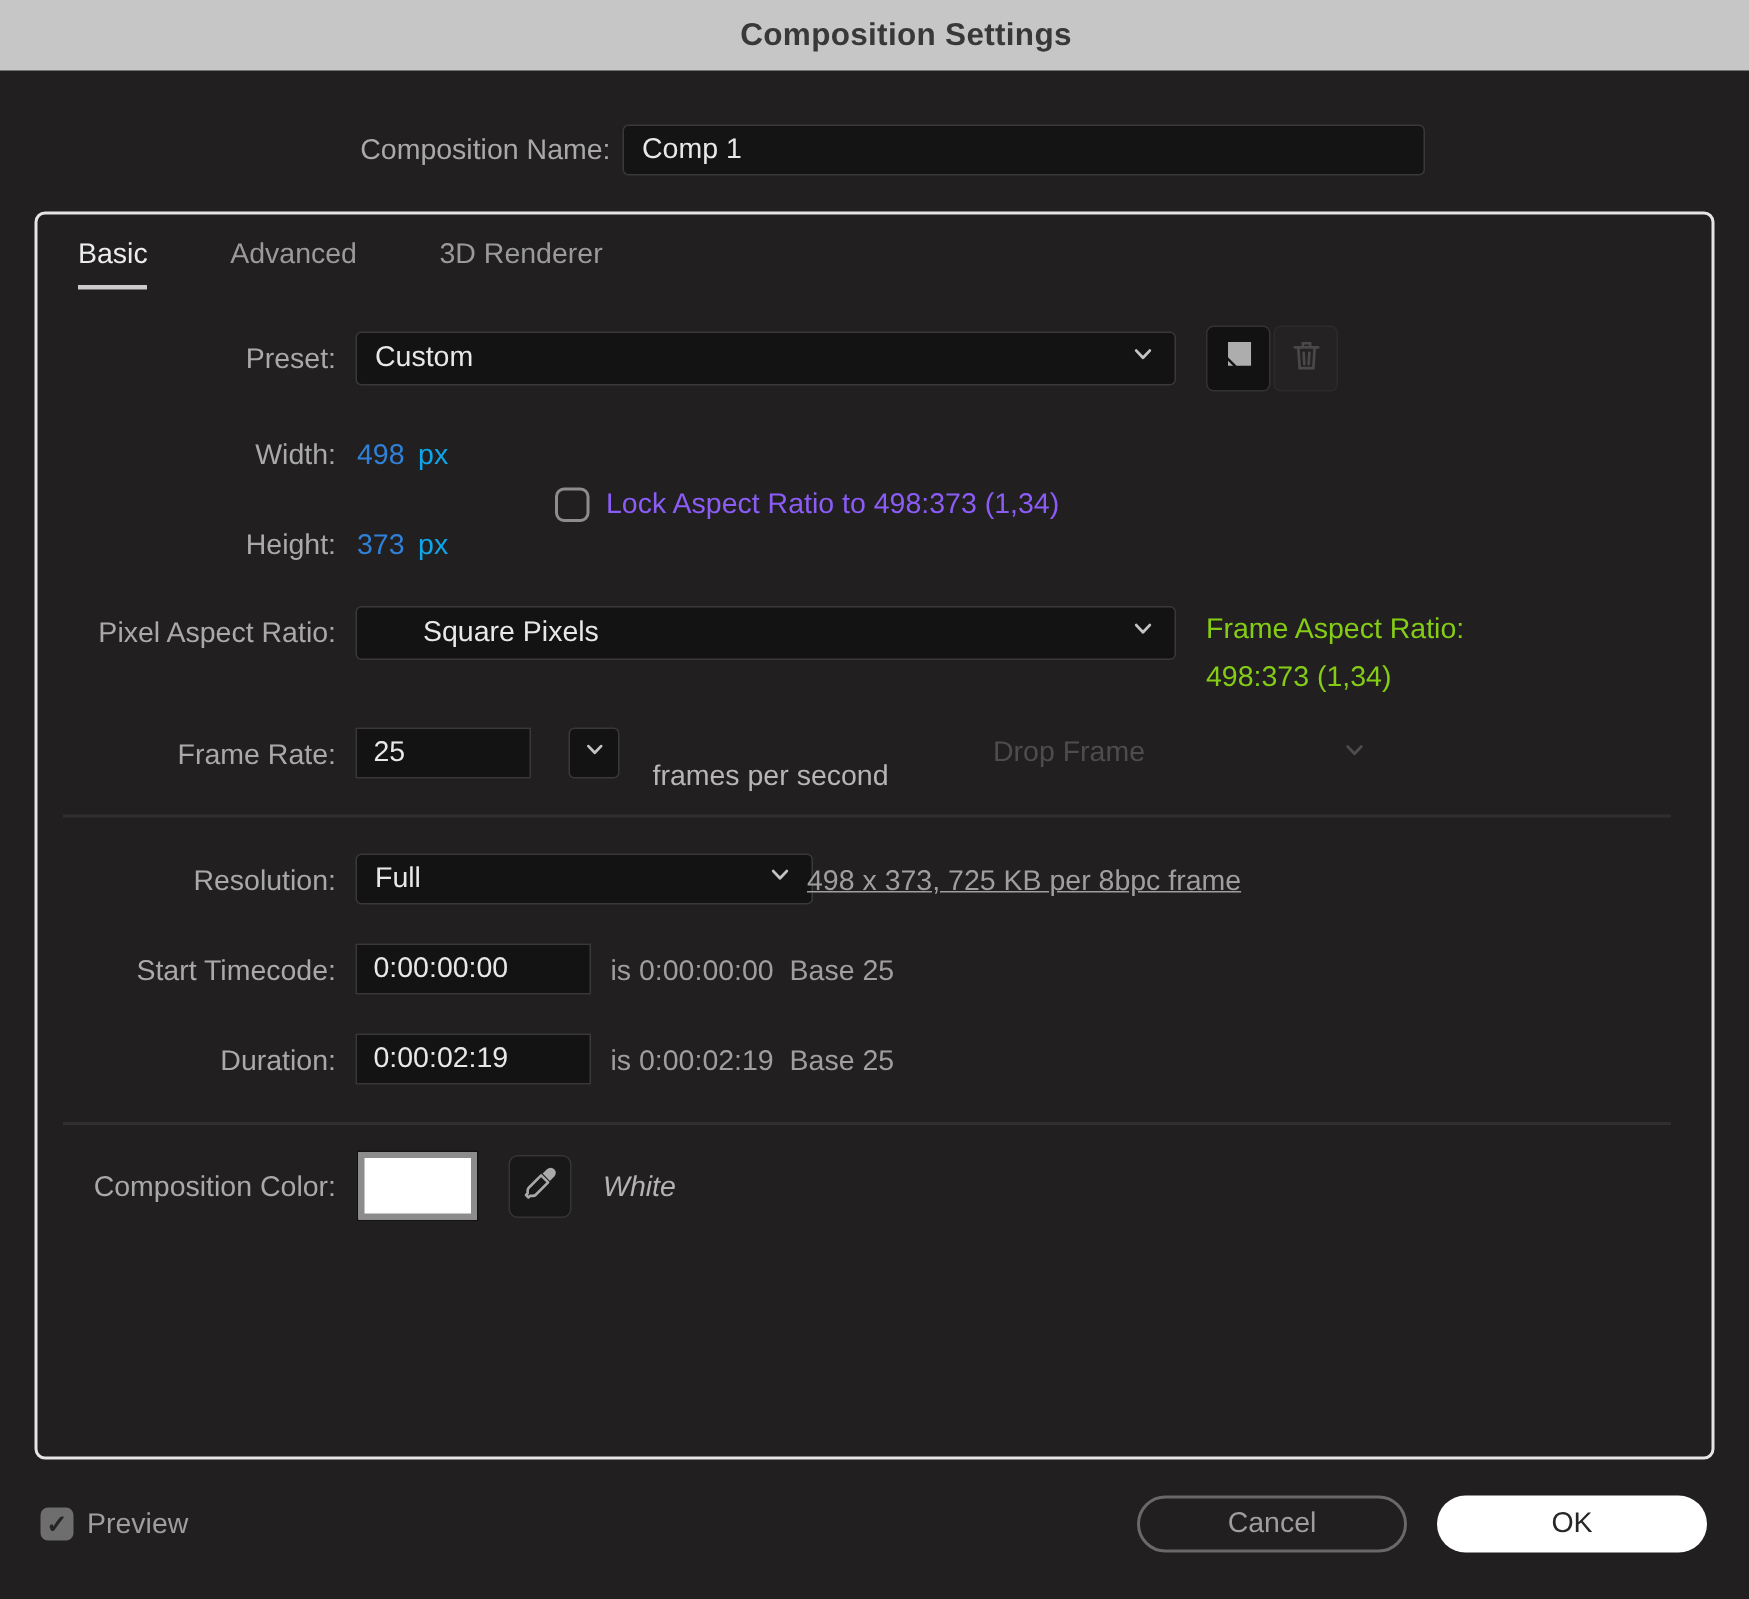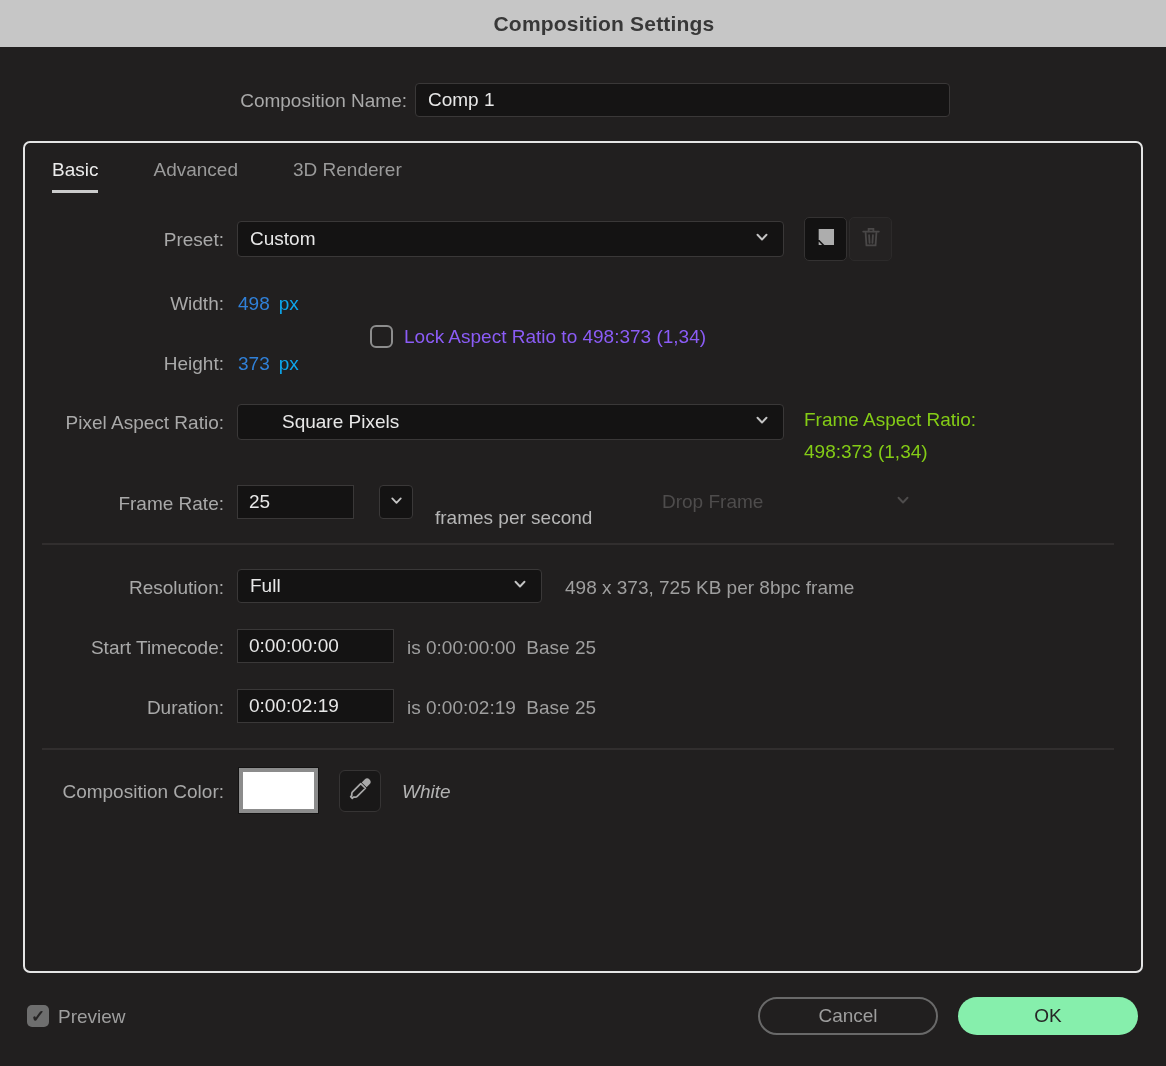--- a/index.html
+++ b/index.html
@@ -96,21 +96,21 @@
     background: #6e6e6e; border-radius: 5px; display: flex; align-items: center; justify-content: center;
     color: #262424; font-weight: bold; font-size: 17px;
   }
   .preview-label { position: absolute; left: 58px; top: 1006px; color: #9e9e9e; font-size: 19px; }
   .btn {
     position: absolute; top: 997px; width: 180px; height: 38px; border-radius: 19px;
     font-size: 19px; display: flex; align-items: center; justify-content: center;
     font-family: "Liberation Sans", sans-serif; cursor: default;
   }
   .btn.cancel { left: 758px; background: transparent; border: 2px solid #696969; color: #9e9e9e; }
-  .btn.ok { left: 958px; background: #86efac; border: none; color: #262626; }
+  .btn.ok { left: 958px; background: #ffffff; border: none; color: #262626; }
 </style>
 </head>
 <body>
 
 <div class="titlebar">
   <div class="title">Composition Settings</div>
 </div>
 
 <div class="r-label compname-label">Composition Name:</div>
 <input class="compname-input" type="text" value="Comp 1" style="">
@@ -206,21 +206,21 @@
 
   <div class="r-label" style="left:0;width:199px;top:434px;">Resolution:</div>
   <div class="dropdown" style="left:212px;top:426px;width:305px;height:34px;">
     <span>Full</span>
     <span class="chev">
       <svg width="18" height="18" viewBox="0 0 16 16">
           <polyline points="4,6 8,10.2 12,6" fill="none" stroke="#c4c4c4" stroke-width="1.7" stroke-linecap="round" stroke-linejoin="round"></polyline>
         </svg>
     </span>
   </div>
-  <div class="info-text" style="left:540px;top:434px;">498 x 373, 725 KB per 8bpc frame</div>
+  <div class="info-text" style="left:513px;top:434px;text-decoration:underline;">498 x 373, 725 KB per 8bpc frame</div>
 
   <div class="r-label" style="left:0;width:199px;top:494px;">Start Timecode:</div>
   <input class="txtinput" type="text" style="position: absolute; left: 212px; top: 486px; width: 157px; height: 34px;" value="0:00:00:00">
   <div class="info-text" style="left:382px;top:494px;">is 0:00:00:00  Base 25</div>
 
   <div class="r-label" style="left:0;width:199px;top:554px;">Duration:</div>
   <input class="txtinput" type="text" style="position: absolute; left: 212px; top: 546px; width: 157px; height: 34px;" value="0:00:02:19">
   <div class="info-text" style="left:382px;top:554px;">is 0:00:02:19  Base 25</div>
 
   <div class="divider" style="top:605px;"></div>

